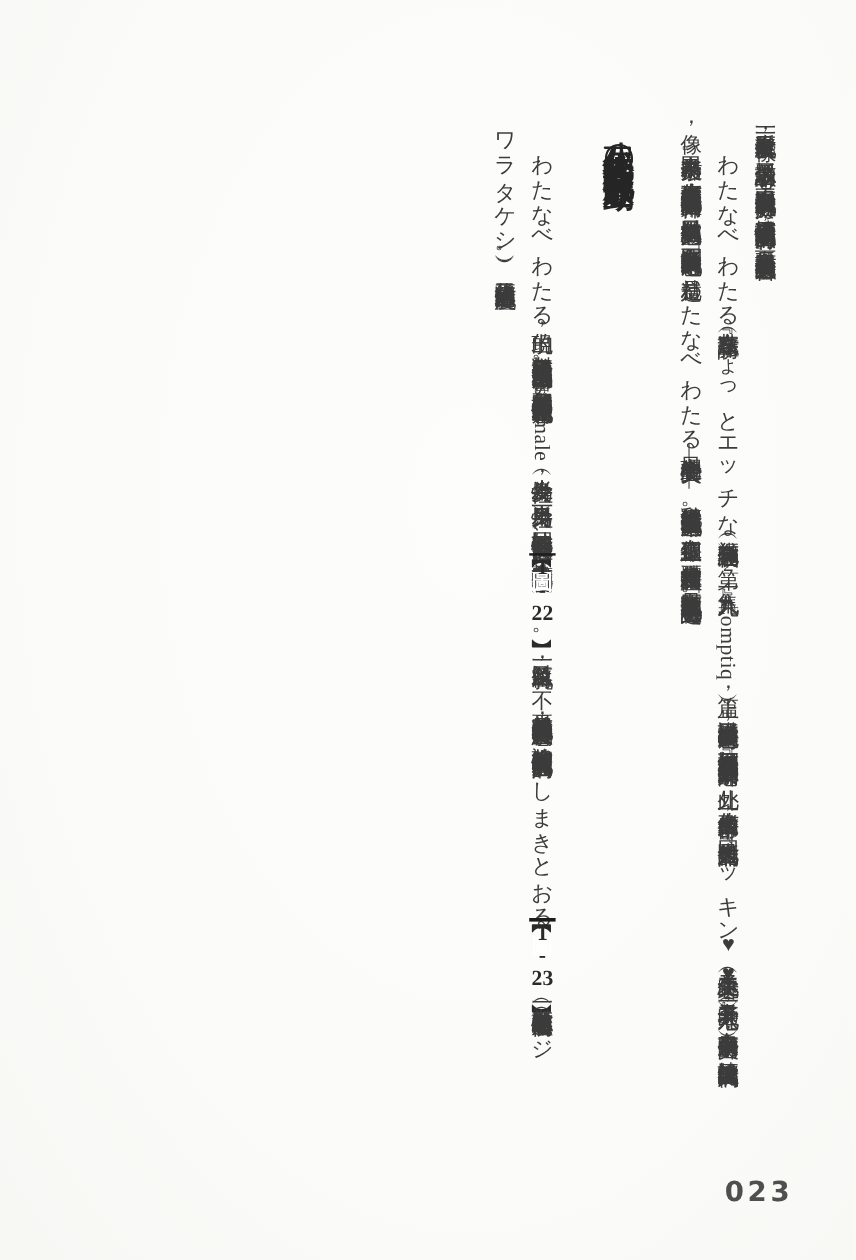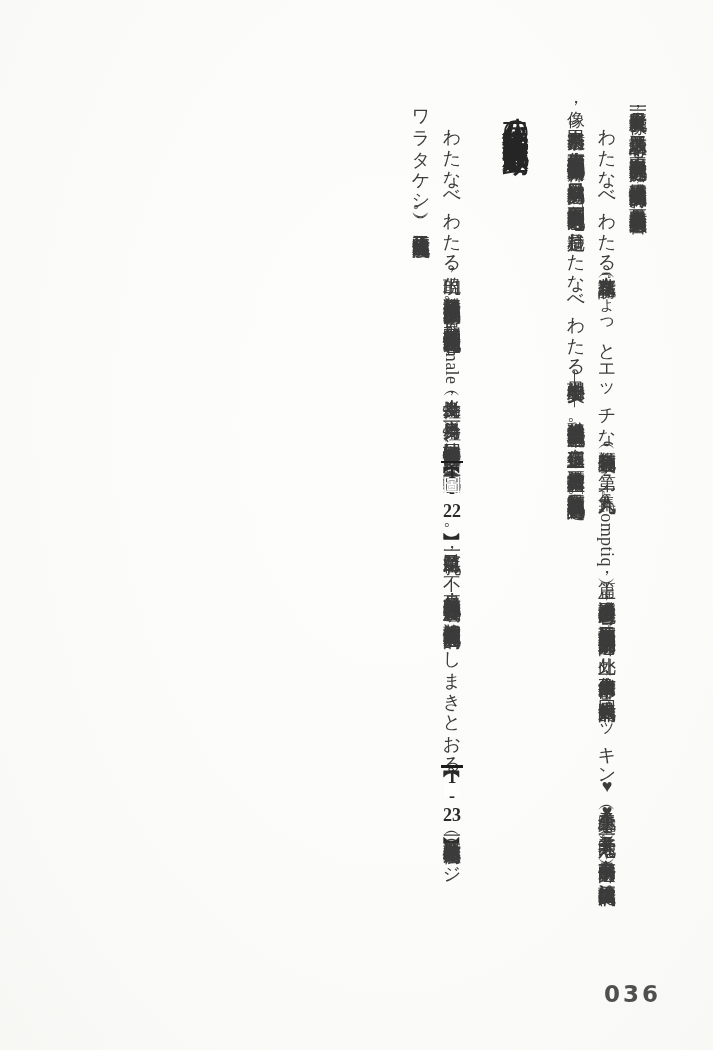--- a/index.html
+++ b/index.html
@@ -51,14 +51,14 @@
 </head>
 <body>
 
 <div class="page">
   <div class="article">
       <p class="">一次看見金髮巨乳女優一樣，抓住了眾多讀者的心。不過跟金髮巨乳女優不同的地方在於，擄獲男性讀者的不是性感成熟的身材，而是這種身材跟童顏美少女角色的融合。</p>
       <p class="indent">わたなべわたる在某次雜誌專訪（『ちょっとエッチな福袋（有點色色的福袋）　第<span class="tcy">2</span>集』一九八九，Comptiq篇）上，講述影響了自己的漫畫角色時，便提到了海老原武司的『真知子老師』系列中的真知子老師。此外，作者自己的第一部單行本，同時也是大人氣作品的『ドッキン♥美奈子先生（心跳♥美奈子老師）』（一九八七，白夜書房）中的美奈子老師，據說便是以當時的人氣偶像，本田美奈子為雛形。作者大概是想融合真知子老師的巨乳和包容一切的肉體與精神，以及日本當紅偶像的魅力，創造出不同於金髮巨乳的「老師角色」吧？這就是わたなべわたる心目中理想的美少女——乳房獲得解放後才得以實現的童顏巨乳角色。在這個延長線上，身體更加維持在蘿莉體型，只有胸部巨乳化的「巨乳蘿莉」也隨之誕生。</p>
       <h2 class="section-heading">八〇年代後期的「巨乳解放運動」</h2>
       <p class="indent">わたなべわたる的出現，對後來登場的另兩位成人漫畫家造成了極大的影響。那就是開拓了外國人體型之壓倒性巨乳角色和shemale（上半身為女性，下半身為男性）、扶他（同時擁有男性性器官的女性）、熟女角色等道路的北御牧慶<span class="figref">【<span class="figbox">圖</span><span class="tcy">1</span><span class="uph">-</span><span class="tcy">22</span>】</span>。以及第一位將巨乳，不、是更超前時代的爆乳概念帶入青春戀愛喜劇，論超越人智的壓倒性巨乳無人可出其右的にしまきとおる<span class="figref">【<span class="figbox">圖</span><span class="tcy">1</span><span class="uph">-</span><span class="tcy">23</span>】</span>（在一般向雜誌上的筆名是梶原恒明（カジワラタケシ））。收錄了這兩人作品的巨乳漫畫</p>
     </div>
-  <div class="pageno">036</div>
+  <div class="pageno">023</div>
 </div>
 
 </body></html>

